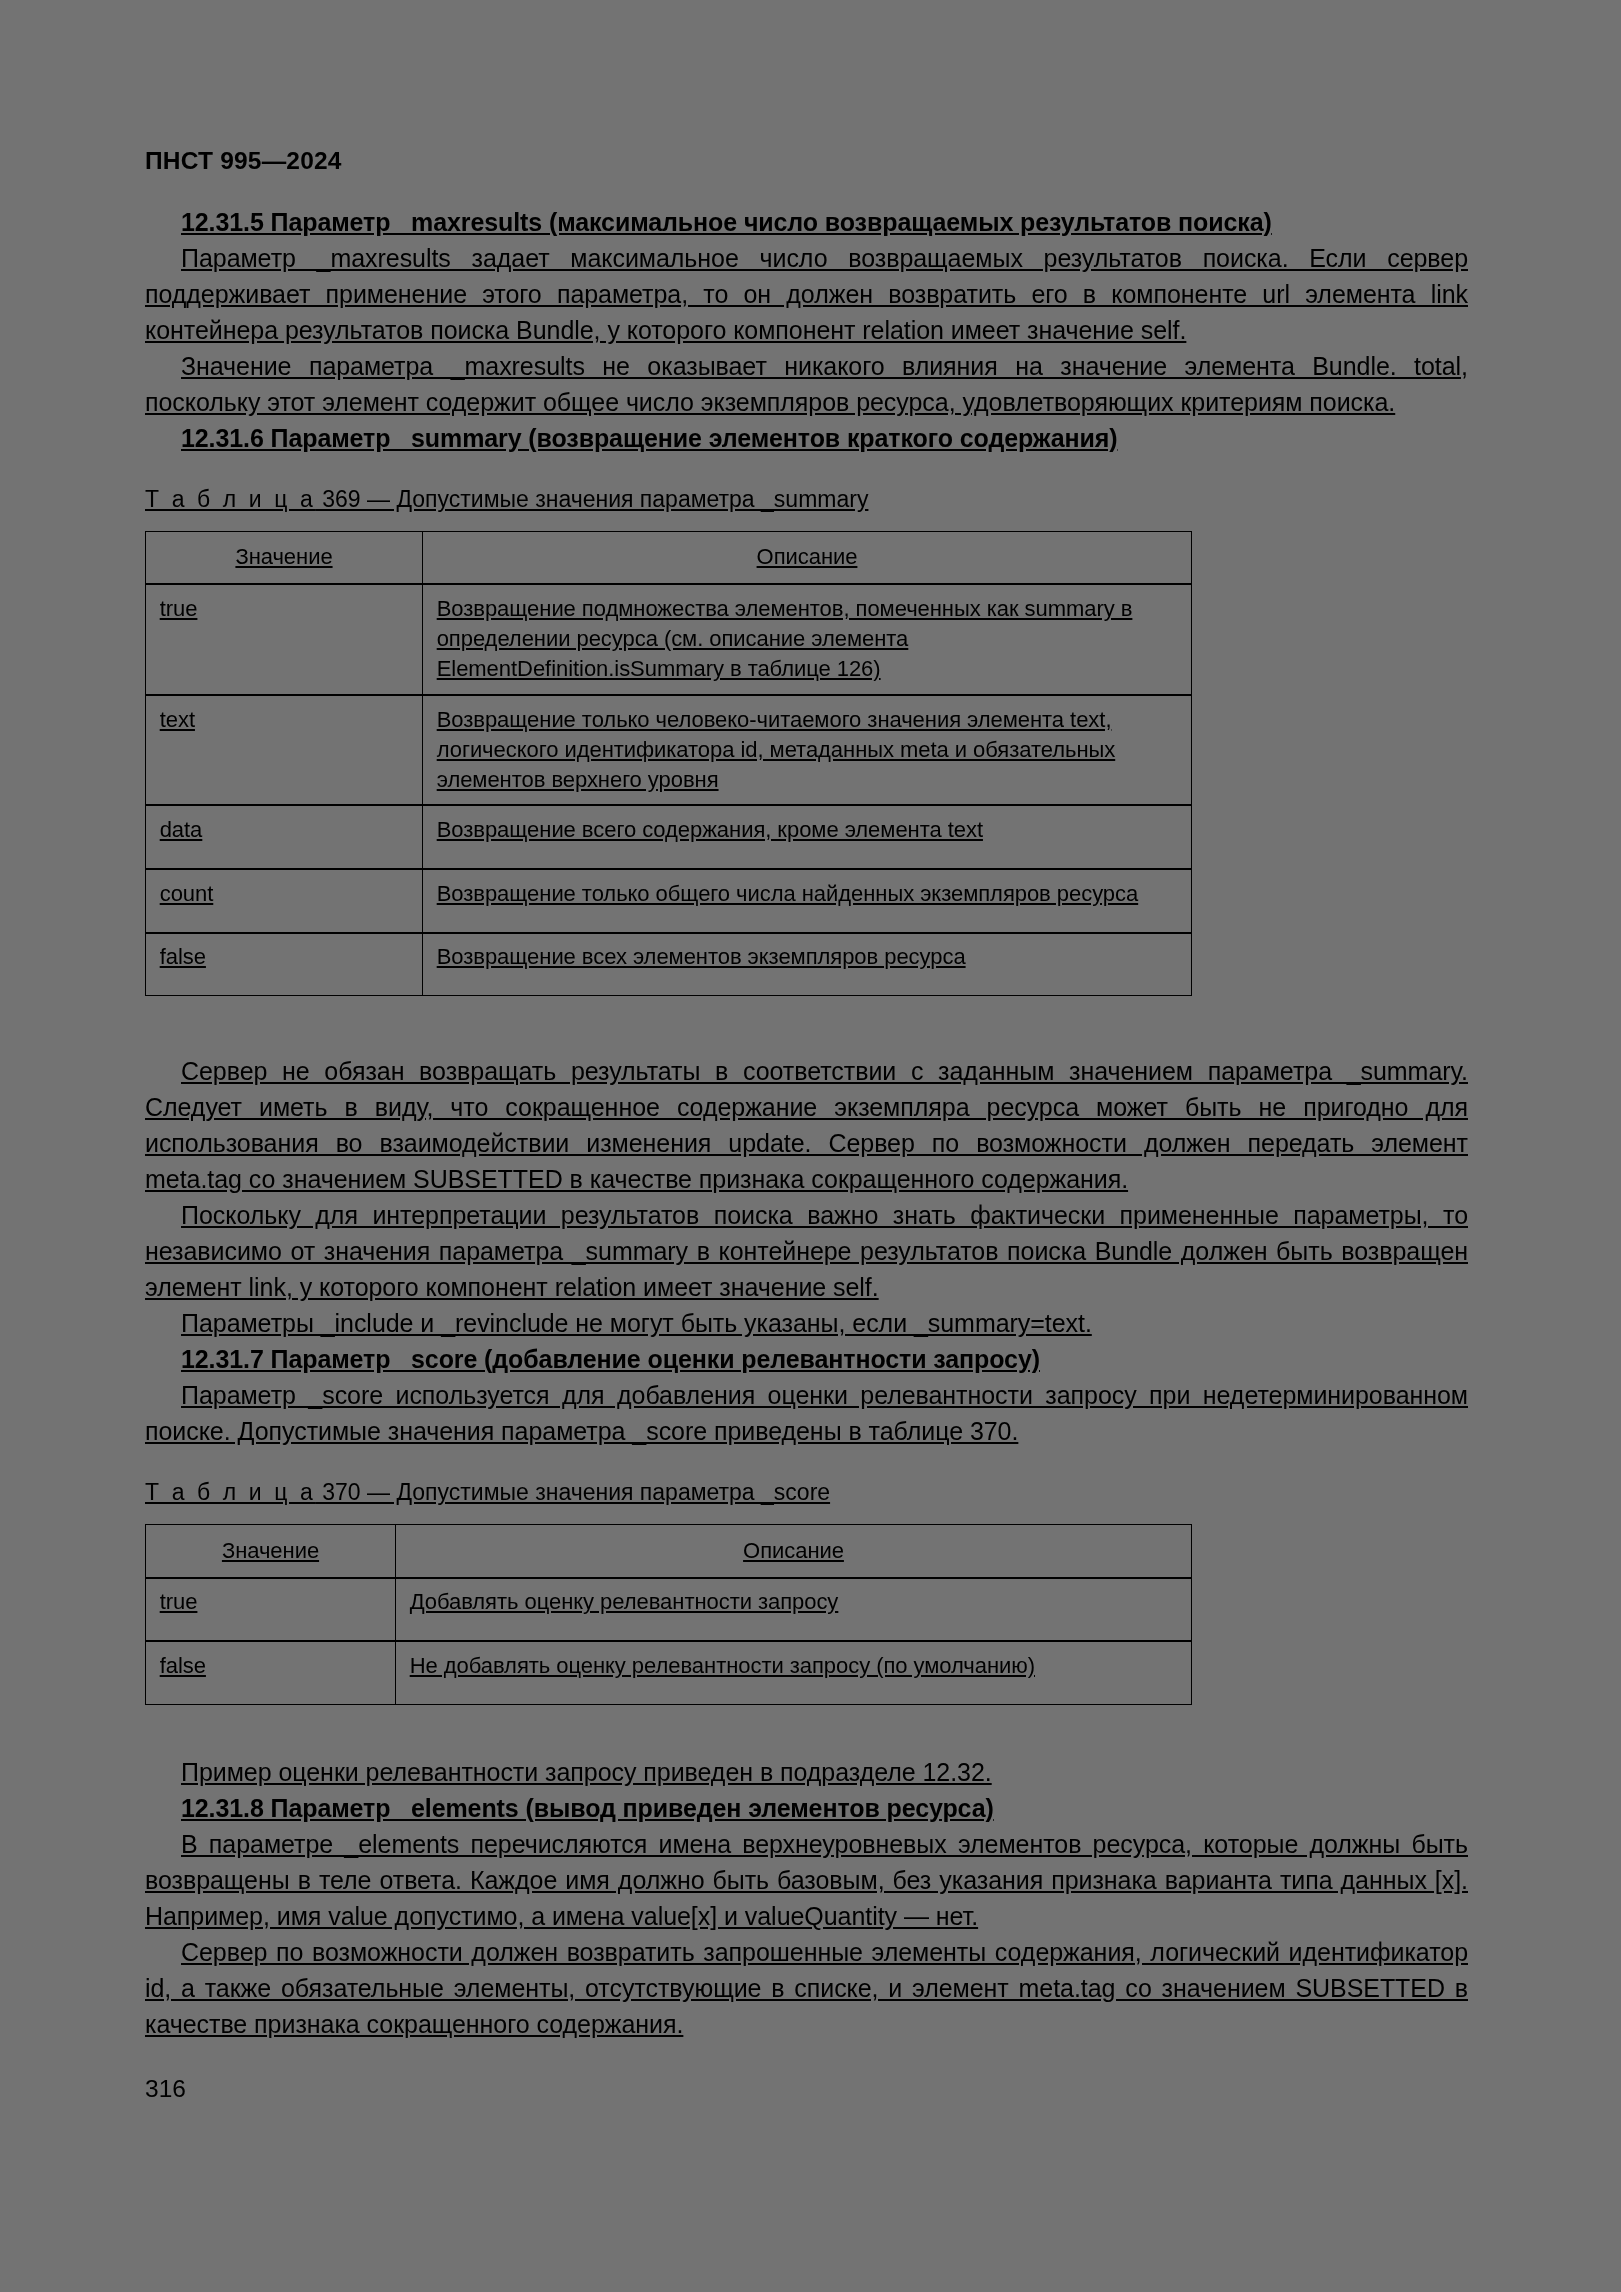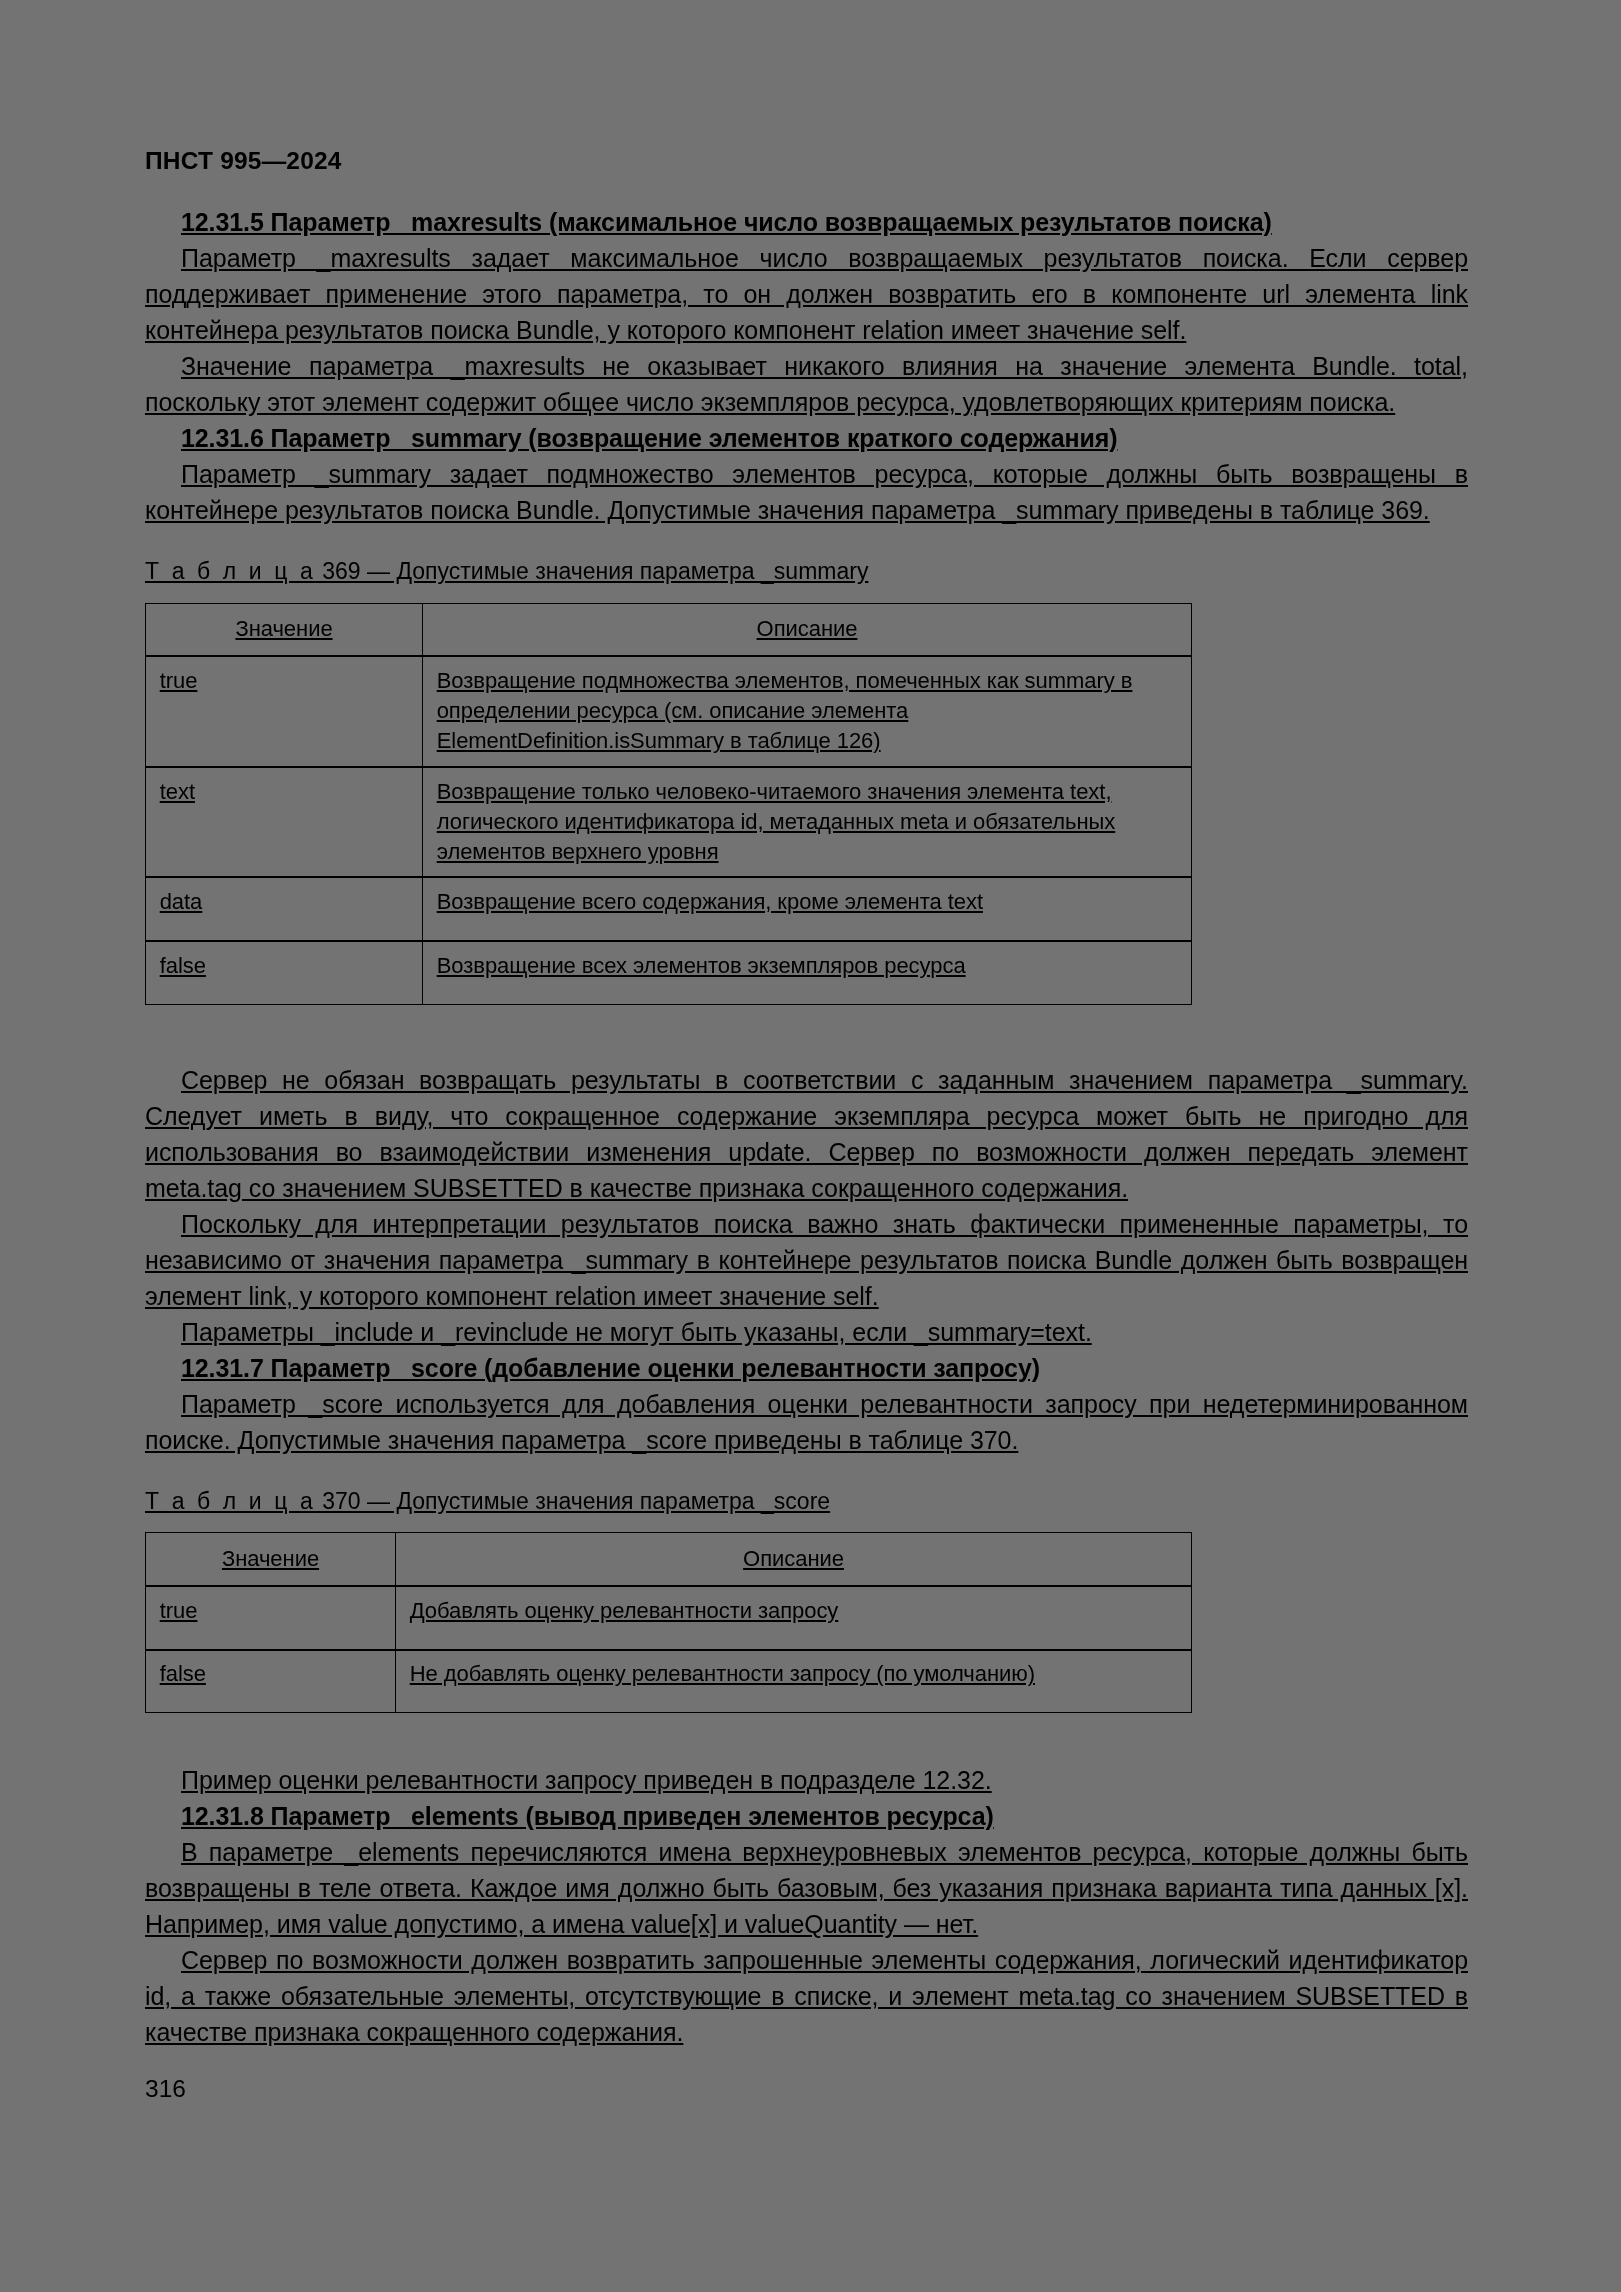--- a/index.html
+++ b/index.html
@@ -107,21 +107,20 @@
 
   <div class="running-head">ПНСТ 995—2024</div>
 
   <div class="content">
 
     <h3 class="sub">12.31.5 Параметр _maxresults (максимальное число возвращаемых результатов поиска)</h3>
     <p class="body">Параметр _maxresults задает максимальное число возвращаемых результатов поиска. Если сервер поддерживает применение этого параметра, то он должен возвратить его в компоненте url элемента link контейнера результатов поиска Bundle, у которого компонент relation имеет значение self.</p>
     <p class="body">Значение параметра _maxresults не оказывает никакого влияния на значение элемента Bundle. total, поскольку этот элемент содержит общее число экземпляров ресурса, удовлетворяющих критериям поиска.</p>
 
     <h3 class="sub">12.31.6 Параметр _summary (возвращение элементов краткого содержания)</h3>
-    <p class="body">Параметр _summary задает подмножество элементов ресурса, которые должны быть возвращены в контейнере результатов поиска Bundle. Допустимые значения параметра _summary приведены в таблице 369.</p>
 
     <div style="height:29px"></div>
 
     <div class="tbl-caption">
       <span class="word">Т а б л и ц а</span><span> 369 — Допустимые значения параметра _summary</span>
     </div>
 
     <div style="height:16.7px"></div>
 
     <table class="doc tbl369">
@@ -142,20 +141,24 @@
         </tr>
         <tr>
           <td class="tall">text</td>
           <td class="tall">Возвращение только человеко-читаемого значения элемента text, логического идентификатора id, метаданных meta и обязательных элементов верхнего уровня</td>
         </tr>
         <tr>
           <td class="short">data</td>
           <td class="short">Возвращение всего содержания, кроме элемента text</td>
         </tr>
         <tr>
+          <td class="short">count</td>
+          <td class="short">Возвращение только общего числа найденных экземпляров ресурса</td>
+        </tr>
+        <tr>
           <td class="short">false</td>
           <td class="short">Возвращение всех элементов экземпляров ресурса</td>
         </tr>
       </tbody>
     </table>
 
     <div style="height:57px"></div>
 
     <p class="body">Сервер не обязан возвращать результаты в соответствии с заданным значением параметра _summary. Следует иметь в виду, что сокращенное содержание экземпляра ресурса может быть не пригодно для использования во взаимодействии изменения update. Сервер по возможности должен передать элемент meta.tag со значением SUBSETTED в качестве признака сокращенного содержания.</p>
     <p class="body">Поскольку для интерпретации результатов поиска важно знать фактически примененные параметры, то независимо от значения параметра _summary в контейнере результатов поиска Bundle должен быть возвращен элемент link, у которого компонент relation имеет значение self.</p>

